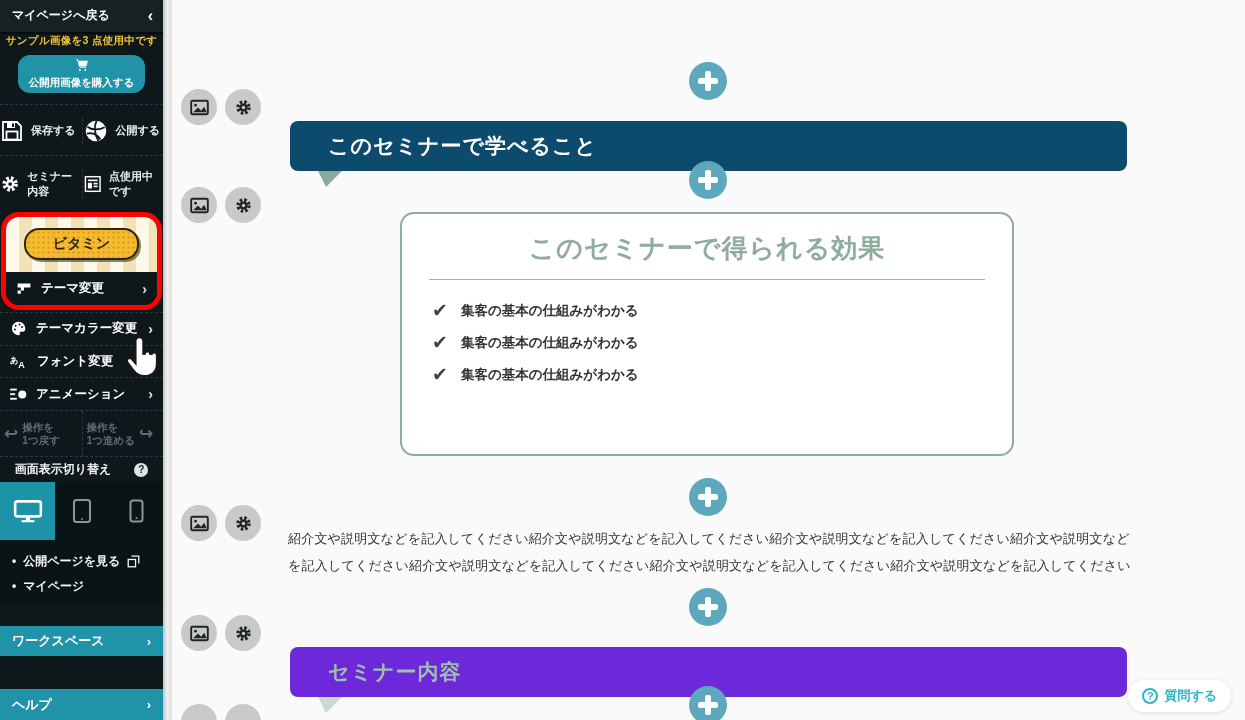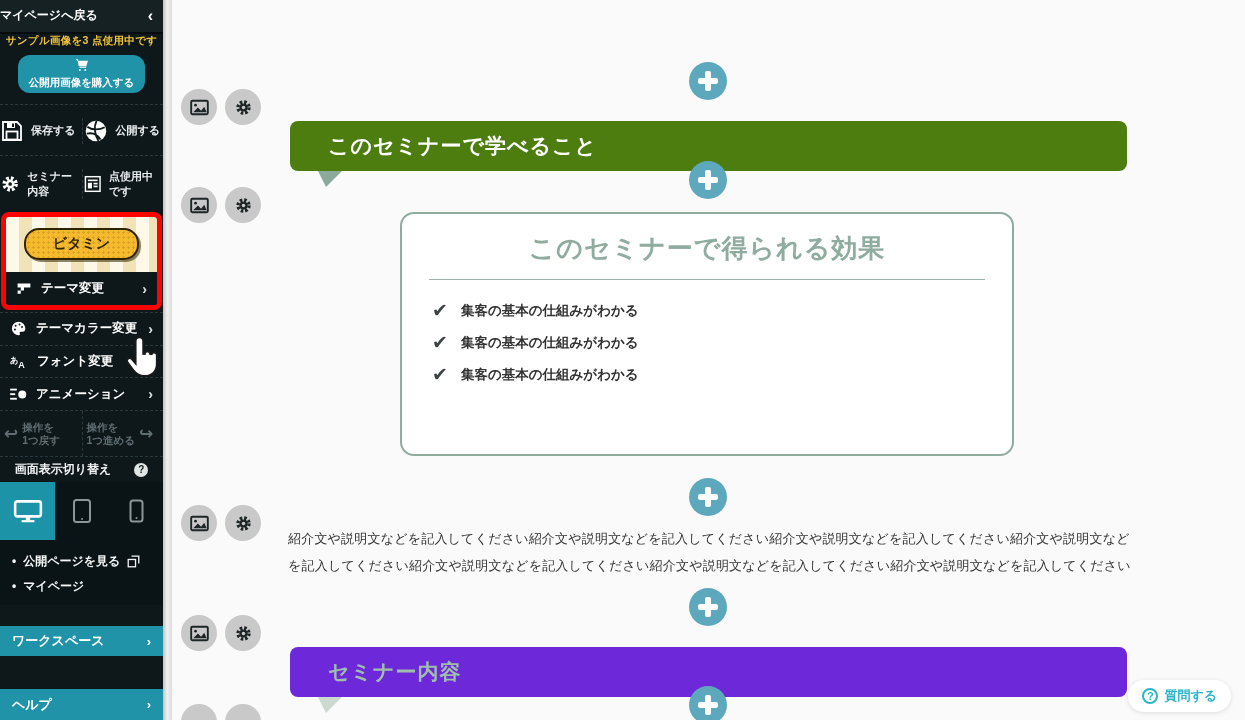--- a/index.html
+++ b/index.html
@@ -4,35 +4,35 @@
 <style>
   * { margin:0; padding:0; box-sizing:border-box; }
   html,body { width:1245px; height:720px; overflow:hidden; }
   body { font-family:"Liberation Sans","DejaVu Sans",sans-serif; background:#fafafa; }
   .app { position:relative; width:1245px; height:720px; overflow:hidden; }
 
   
   .sidebar { position:absolute; left:0; top:0; width:163px; height:720px;
     background:#0e181a; color:#fff; display:flex; flex-direction:column; z-index:20; }
   .sb-top { height:34px; display:flex; align-items:center; justify-content:space-between;
-    padding:0 10px 0 0; background:#162124; border-bottom:2px solid #050a0b;
+    padding:0 10px 0 12px; background:#162124; border-bottom:2px solid #050a0b;
     font-size:12px; font-weight:700; }
   .sb-top .chev { font-size:16px; font-weight:800; }
   .sb-sample { margin-top:0; text-align:center; color:#f2c43d; font-size:10.5px; font-weight:700; letter-spacing:.3px; }
   .sb-purchase { margin:7px auto 11px; display:flex; align-items:center; gap:5px;
     background:#2193a8; border-radius:12px; padding:3px 11px; font-size:10.5px; font-weight:700; cursor:pointer;flex-direction:column; }
   .sb-grid { display:grid; grid-template-columns:1fr 1fr; border-top:1px dashed #2c393c;
     padding:13px 0 11px; }
   .sb-grid .cell { display:flex; flex-direction:row; align-items:center; gap:7px; cursor:pointer; }
   .sb-grid .cell + .cell { border-left:1px dashed #2c393c; }
   .sb-grid .lbl { font-size:11px; font-weight:700; color:#e9eced; }
   .sb-grid svg, .sb-grid .glyph { height:26px; }
 
   
-  .theme-module { border:5px solid #fb0300; border-radius:8px; margin:2px 1px; overflow:hidden; }
+  .theme-module { border:5px solid #fb0300; border-radius:18px; margin:2px 1px; overflow:hidden; }
   .theme-banner { height:55px; display:flex; align-items:center; justify-content:center;
     background:repeating-linear-gradient(90deg,#fdf8e7 0 13px,#f1e2b7 13px 26px); }
   .theme-chip { background:#f6ba2e;
     background-image:radial-gradient(rgba(125,75,0,.22) 1px, transparent 1.2px);
     background-size:5px 5px;
     border:2px solid #2e2400; border-radius:15px; padding:5px 27px;
     font-size:14px; font-weight:700; color:#2e2400; box-shadow:2px 2px 0 rgba(46,36,0,.55); cursor:pointer; }
   .sb-row { height:33px; display:flex; align-items:center; gap:9px; padding:0 10px;
     font-size:12.5px; font-weight:700; cursor:pointer; }
   .sb-row .grow { flex:1; }
@@ -79,21 +79,21 @@
     display:flex; align-items:center; justify-content:center; cursor:pointer; }
 
   .plus-btn { position:absolute; width:38px; height:38px; border-radius:50%; background:#5ea8bd;
     cursor:pointer; z-index:6; }
   .plus-btn::before, .plus-btn::after { content:""; position:absolute; left:50%; top:50%;
     background:#fff; border-radius:2px; transform:translate(-50%,-50%); }
   .plus-btn::before { width:20px; height:6px; }
   .plus-btn::after { width:6px; height:20px; }
 
   .band { position:absolute; left:118px; width:837px; height:50px; border-radius:8px;
-    background:#4d7c0f; color:#fff; font-size:21px; font-weight:700; letter-spacing:1px;
+    background:#0c4a6e; color:#fff; font-size:21px; font-weight:700; letter-spacing:1px;
     line-height:50px; padding-left:38px; z-index:4; }
   .band-tail { position:absolute; left:146px; width:0; height:0; z-index:4;
     border-left:8px solid transparent; border-right:16px solid transparent;
     border-top:16px solid #8caa9b; }
   .band.faded { background:#6d28d9; color:#a0bead; }
   .band-tail.faded { border-top-color:#cbd9d0; }
 
   .effect-box { position:absolute; left:228px; top:212px; width:614px; height:244px;
     background:#fff; border:2px solid #8fac9e; border-radius:14px; z-index:3; }
   .effect-title { margin-top:17px; text-align:center; color:#8fac9e; font-size:26px;

